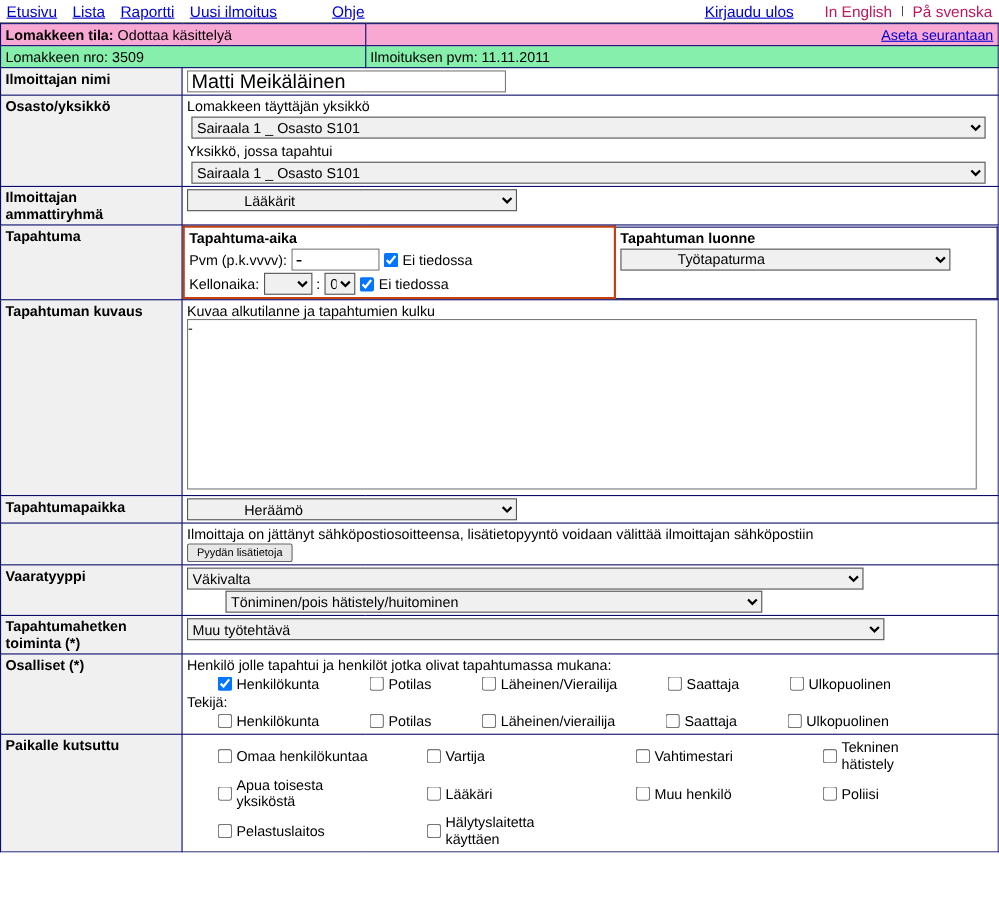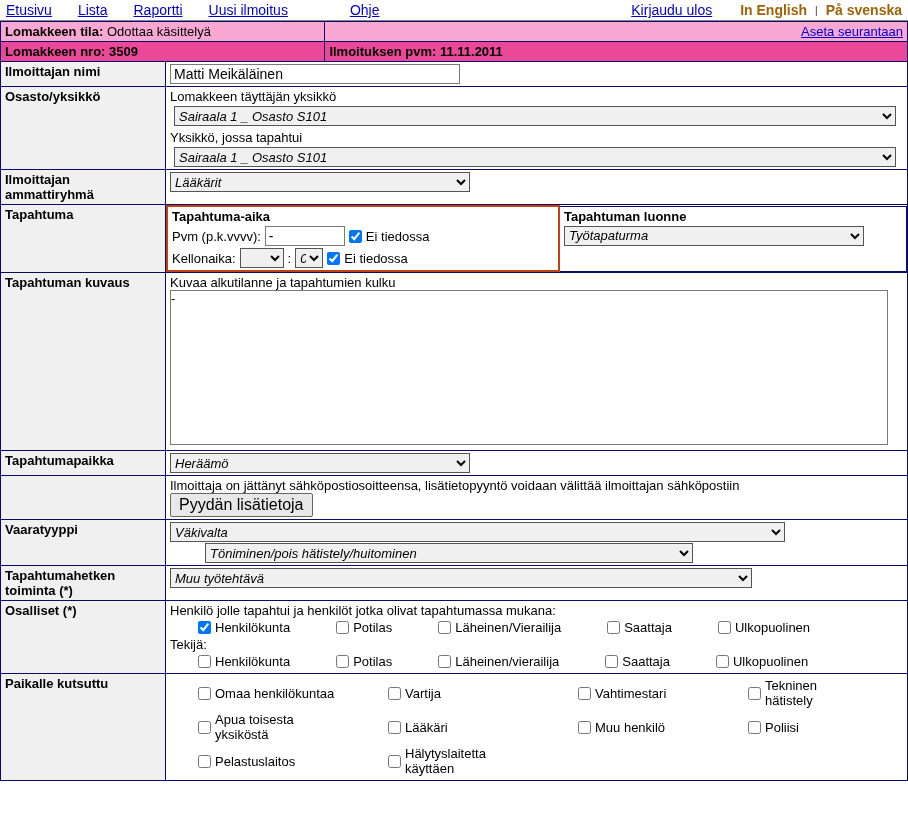--- a/index.html
+++ b/index.html
@@ -1,44 +1,44 @@
 <!DOCTYPE html>
 <html><head>
 <meta charset="utf-8">
 <style>
   * { box-sizing: border-box; margin: 0; padding: 0; }
   body { font-family: Arial, sans-serif; font-size: 13px; background: #fff; color: #000; width: 908px; }
   a { color: #0000cc; text-decoration: underline; cursor: pointer; }
   .topnav { display: flex; align-items: center; padding: 2px 6px; border-bottom: 1px solid #888; }
-  .topnav-left { display: flex; gap: 26px; }
+  .topnav-left { display: flex; gap: 14px; }
   .topnav-left a { font-size: 14px; }
   .topnav-right { margin-left: auto; display: flex; align-items: center; gap: 8px; }
   .topnav-right a { font-size: 14px; }
-  .lang { font-size: 10px; color: #a16207; text-decoration: none; font-weight: bold; }
+  .lang { font-size: 10px; color: #be185d; text-decoration: none; }
   .sep { font-size: 10px; color: #333; }
   table.form { width: 100%; border-collapse: collapse; }
   table.form td { border: 1px solid #0a0a6a; vertical-align: top; padding: 2px 4px; }
   .status-row td { background: #f9a8d4; }
-  .formno-row td { background: #ec4899; font-weight: bold; }
+  .formno-row td { background: #86efac; font-weight: normal; }
   .label-cell { width: 165px; font-weight: bold; background: #f0f0f0; }
   .data-cell { background: #fff; }
-  input[type=text] { font-family: Arial; font-size: 14px; border: 1px solid #7a7a7a; padding: 1px 3px; height: 20px; }
-  select { font-family: Arial; font-size: 13px; border: 1px solid #555; height: 20px; background: #f0f0f0; font-style: italic; }
+  input[type=text] { font-family: Arial; font-size: 18px; border: 1px solid #7a7a7a; padding: 1px 3px; height: 20px; }
+  select { font-family: Arial; font-size: 13px; border: 1px solid #555; height: 20px; background: #f0f0f0; }
   textarea { font-family: Arial; font-size: 13px; border: 1px solid #7a7a7a; width: 98%; height: 155px; resize: none; }
   .wide-select { width: 700px; }
-  .mid-select { width: 300px; }
+  .mid-select { width: 300px; padding-left: 47px; }
   .sub-head { font-weight: bold; }
   .chk-row { display: flex; flex-wrap: wrap; align-items:center; }
   .chk-item { display: flex; align-items: center; padding: 2px 18px 2px 28px; }
   .chk-item input { margin-right: 4px; }
   .col3 { width: 190px; }
   .col4 { width: 190px; }
   .col5 { width: 170px; }
   .col6 { width: 150px; }
-  button.req { font-size: 16px; padding: 2px 8px; border: 1px solid #666; background: #e8e8e8; border-radius: 2px; }
+  button.req { font-size: 10px; padding: 2px 8px; border: 1px solid #666; background: #e8e8e8; border-radius: 2px; }
   .tablarow { display:flex; gap:4px; align-items:center; flex-wrap:wrap;}
 </style>
 </head>
 <body>
 
 <div class="topnav">
   <div class="topnav-left">
     <a>Etusivu</a>
     <a>Lista</a>
     <a>Raportti</a>
@@ -181,21 +181,21 @@
       </select><br>
       <select style="width:488px; margin-left:35px; margin-top:1px;">
         <option>Töniminen/pois hätistely/huitominen</option>
       </select>
     </td>
   </tr>
 
   <tr>
     <td class="label-cell">Tapahtumahetken toiminta (*)</td>
     <td colspan="3" class="data-cell">
-      <select style="width:582px;">
+      <select style="width:634px;">
         <option>Muu työtehtävä</option>
       </select>
     </td>
   </tr>
 
   <tr>
     <td class="label-cell">Osalliset (*)</td>
     <td colspan="3" class="data-cell">
       <div>Henkilö jolle tapahtui ja henkilöt jotka olivat tapahtumassa mukana:</div>
       <div class="chk-row">

